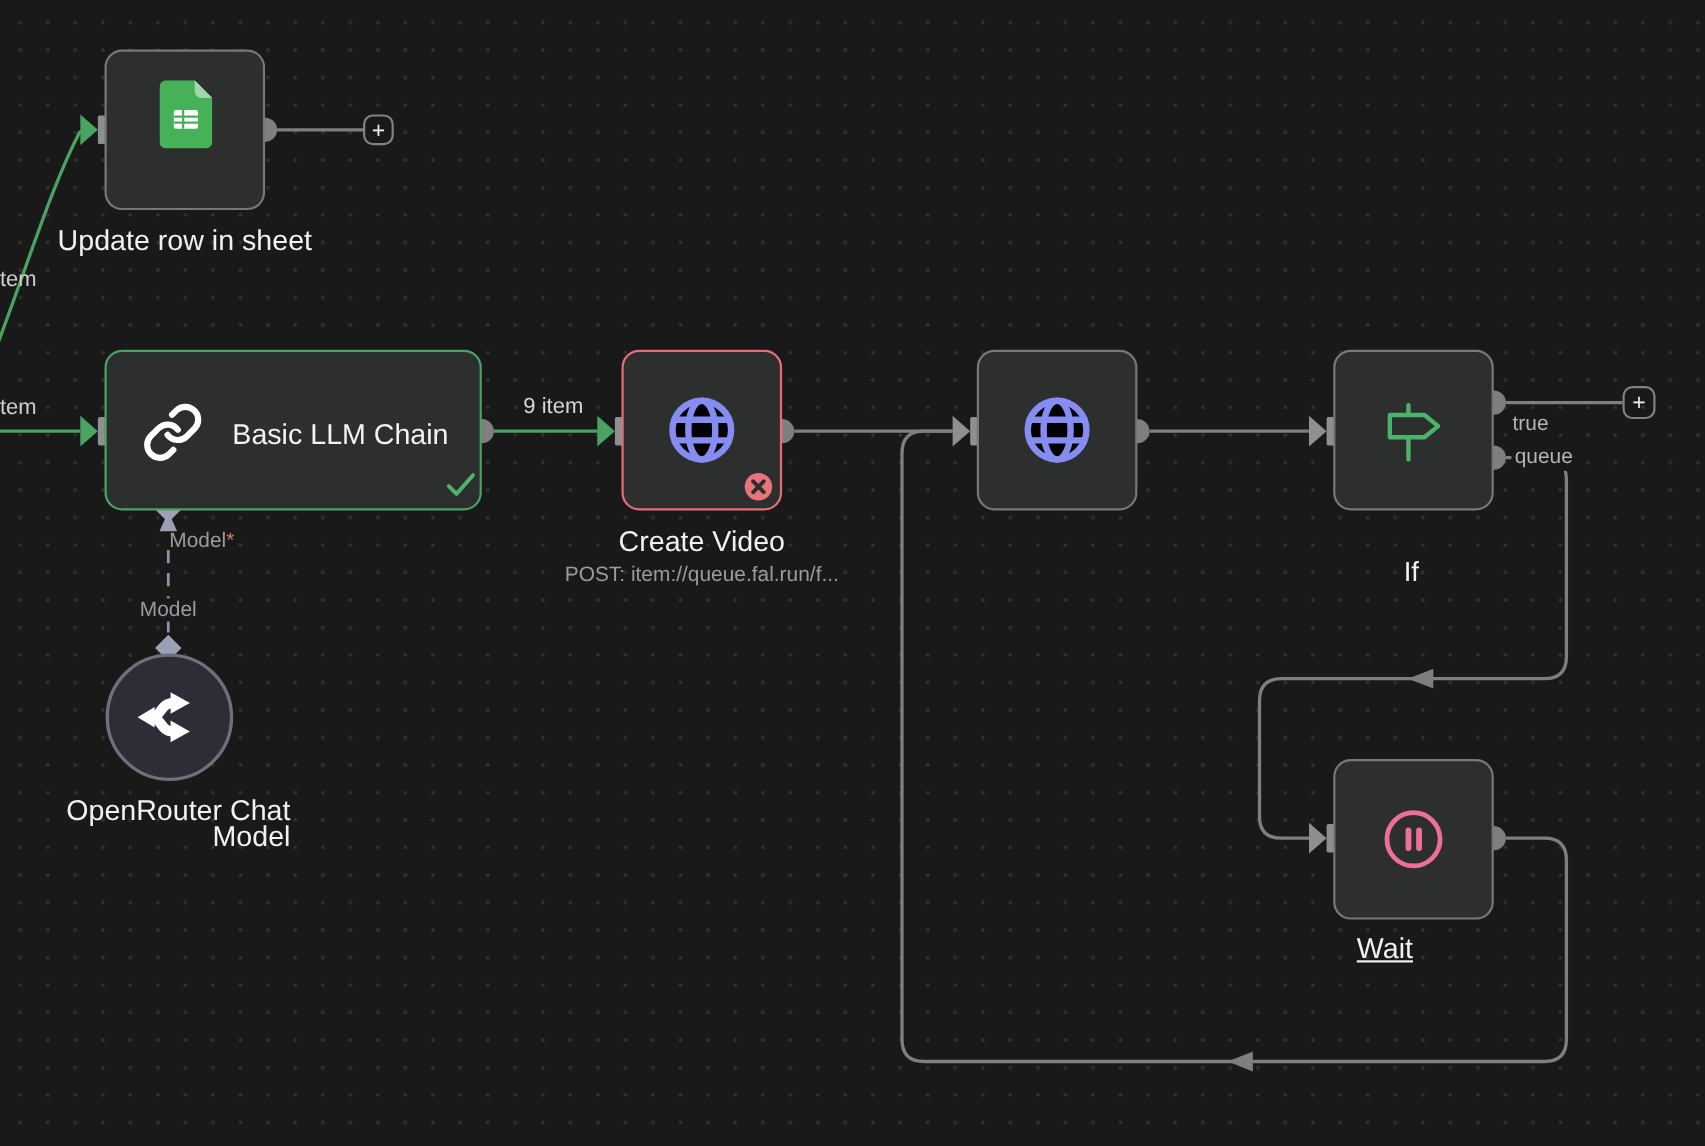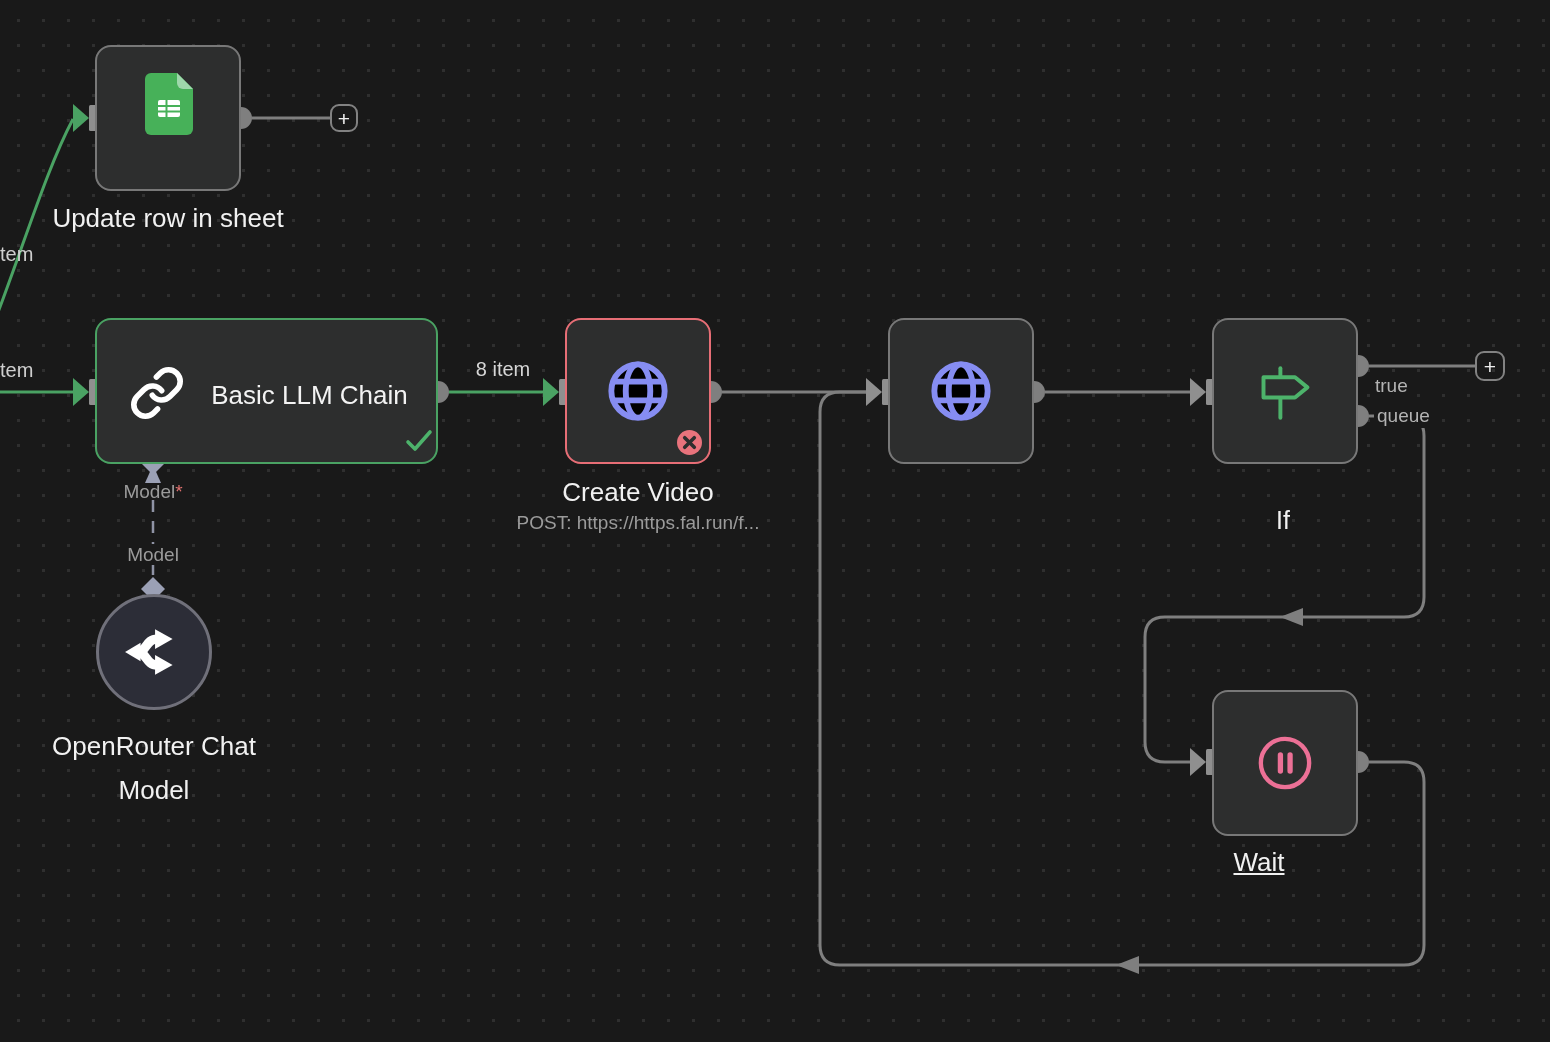--- a/index.html
+++ b/index.html
@@ -142,53 +142,53 @@
     <svg class="icon" style="left:32px;top:45px;" width="56" height="56" viewBox="0 0 24 24">
       <path d="M10 13a5 5 0 0 0 7.54.54l3-3a5 5 0 0 0-7.07-7.07l-1.72 1.71" stroke="#ffffff" stroke-width="2.4" stroke-linecap="round" stroke-linejoin="round" fill="none"></path>
       <path d="M14 11a5 5 0 0 0-7.54-.54l-3 3a5 5 0 0 0 7.07 7.07l1.71-1.71" stroke="#ffffff" stroke-width="2.4" stroke-linecap="round" stroke-linejoin="round" fill="none"></path>
     </svg>
     <div class="lbl innode-title" style="left:100px;top:60px;width:225px;">Basic LLM Chain</div>
     <svg class="icon" style="left:306px;top:108px;" width="32" height="26" viewBox="0 0 32 26">
       <polyline points="5,14 12,21 27,4" stroke="#4db36b" stroke-width="3.6" stroke-linecap="round" stroke-linejoin="round" fill="none"></polyline>
     </svg>
   </div>
 
-  <div class="lbl model-label" style="left:93px;top:481px;width:120px;">
+  <div class="lbl model-label" style="left:93px;top:481px;width:120px;text-align:right;">
     <span>Model</span><span class="asterisk">*</span>
   </div>
   <div class="lbl model-label" style="left:93px;top:544px;width:120px;">
     <span class="mask">Model</span>
   </div>
 
   <div class="circle-node" style="left:96px;top:594px;width:116px;height:116px;">
     <svg width="62" height="52" viewBox="0 0 60 50">
       <polygon points="2,25 17,16 17,34" fill="#ffffff"></polygon>
       <path d="M14,25 C23,25 22,12.5 33,12.5" stroke="#ffffff" stroke-width="9" fill="none"></path>
       <polygon points="31,3 48,12.5 31,22" fill="#ffffff"></polygon>
       <path d="M14,25 C23,25 22,37.5 33,37.5" stroke="#ffffff" stroke-width="9" fill="none"></path>
       <polygon points="31,28 48,37.5 31,47" fill="#ffffff"></polygon>
     </svg>
   </div>
-  <div class="lbl title" style="left:44px;top:724px;width:220px;line-height:44px;">OpenRouter Chat Model</div>
+  <div class="lbl title" style="left:44px;top:724px;width:220px;line-height:24px;text-align:right;">OpenRouter Chat Model</div>
 
   <div class="node red" style="left:565px;top:318px;width:146px;height:146px;">
     <svg class="icon" style="left:39px;top:39px;" width="64" height="64" viewBox="0 0 24 24">
       <circle cx="12" cy="12" r="10" stroke="#868df2" stroke-width="2.2"></circle>
       <ellipse cx="12" cy="12" rx="4.6" ry="10" stroke="#868df2" stroke-width="2.2"></ellipse>
       <line x1="3" y1="8.5" x2="21" y2="8.5" stroke="#868df2" stroke-width="2.2" stroke-linecap="round"></line>
       <line x1="3" y1="15.5" x2="21" y2="15.5" stroke="#868df2" stroke-width="2.2" stroke-linecap="round"></line>
     </svg>
     <svg class="icon" style="left:109px;top:109px;" width="27" height="27" viewBox="0 0 27 27">
       <circle cx="13.5" cy="13.5" r="12.5" fill="#e8737c"></circle>
       <line x1="8.7" y1="8.7" x2="18.3" y2="18.3" stroke="#2d2e2e" stroke-width="3.6" stroke-linecap="round"></line>
       <line x1="18.3" y1="8.7" x2="8.7" y2="18.3" stroke="#2d2e2e" stroke-width="3.6" stroke-linecap="round"></line>
     </svg>
   </div>
   <div class="lbl title" style="left:488px;top:477px;width:300px;">Create Video</div>
-  <div class="lbl subtitle" style="left:458px;top:512px;width:360px;">POST: https://https.fal.run/f...</div>
+  <div class="lbl subtitle" style="left:458px;top:512px;width:360px;">POST: item://queue.fal.run/f...</div>
 
   <div class="node" style="left:888px;top:318px;width:146px;height:146px;">
     <svg class="icon" style="left:39px;top:39px;" width="64" height="64" viewBox="0 0 24 24">
       <circle cx="12" cy="12" r="10" stroke="#868df2" stroke-width="2.2"></circle>
       <ellipse cx="12" cy="12" rx="4.6" ry="10" stroke="#868df2" stroke-width="2.2"></ellipse>
       <line x1="3" y1="8.5" x2="21" y2="8.5" stroke="#868df2" stroke-width="2.2" stroke-linecap="round"></line>
       <line x1="3" y1="15.5" x2="21" y2="15.5" stroke="#868df2" stroke-width="2.2" stroke-linecap="round"></line>
     </svg>
   </div>
 
@@ -205,17 +205,17 @@
 
   <div class="node" style="left:1212px;top:690px;width:146px;height:146px;">
     <svg class="icon" style="left:42px;top:42px;" width="58" height="58" viewBox="0 0 60 60">
       <circle cx="30" cy="30" r="25" stroke="#ec7096" stroke-width="4.5" fill="none"></circle>
       <rect x="22.5" y="19" width="5.5" height="22" rx="2.75" fill="#ec7096"></rect>
       <rect x="32.5" y="19" width="5.5" height="22" rx="2.75" fill="#ec7096"></rect>
     </svg>
   </div>
   <div class="lbl title" style="left:1109px;top:847px;width:300px;text-decoration:underline;">Wait</div>
 
-  <div class="lbl conn-label" style="left:470px;top:358px;width:66px;">8 item</div>
+  <div class="lbl conn-label" style="left:470px;top:358px;width:66px;">9 item</div>
   <div class="lbl edge-label" style="left:0;top:243px;">tem</div>
   <div class="lbl edge-label" style="left:0;top:359px;">tem</div>
 
 </div>
 
 </body></html>

